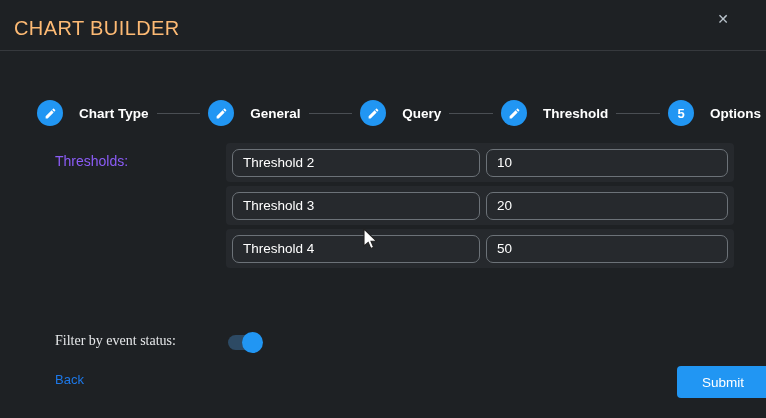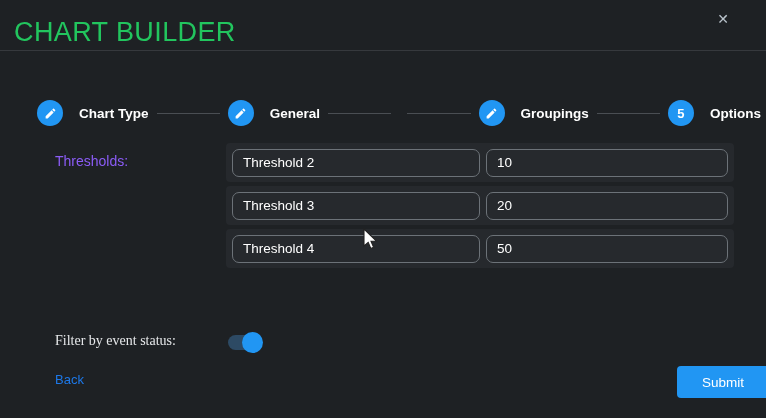--- a/index.html
+++ b/index.html
@@ -12,21 +12,21 @@
     position:relative;
     width:766px; height:418px;
     background:#1e2124;
     color:#fff;
     overflow:hidden;
   }
   
   .header { position:absolute; top:0; left:0; right:0; height:51px; }
   .title {
     position:absolute; left:14px; top:17px;
-    font-size:27px; font-weight:500; color:#22c55e; letter-spacing:.4px;
+    font-size:20px; font-weight:500; color:#fdba74; letter-spacing:.4px;
   }
   .close-btn {
     position:absolute; left:708px; top:6px;
     width:30px; height:26px;
     display:flex; align-items:center; justify-content:center;
     font-size:14px; color:#b9c3cb; cursor:pointer;
   }
   .header-divider {
     position:absolute; top:50px; left:0; right:0; height:1px; background:#36393d;
   }
@@ -123,29 +123,37 @@
     <div class="step">
       <div class="step-circle">
         <svg width="13" height="13" viewBox="0 0 24 24" fill="#ffffff">
             <path d="M3 17.25V21h3.75L17.81 9.94l-3.75-3.75L3 17.25zM20.71 7.04c.39-.39.39-1.02 0-1.41l-2.34-2.34c-.39-.39-1.02-.39-1.41 0l-1.83 1.83 3.75 3.75 1.83-1.83z"></path>
           </svg>
       </div>
       <div class="step-label">General</div>
     </div>
     <div class="connector"></div>
 
+    <div class="step">
+      <div class="step-circle">
+        <svg width="13" height="13" viewBox="0 0 24 24" fill="#ffffff">
+            <path d="M3 17.25V21h3.75L17.81 9.94l-3.75-3.75L3 17.25zM20.71 7.04c.39-.39.39-1.02 0-1.41l-2.34-2.34c-.39-.39-1.02-.39-1.41 0l-1.83 1.83 3.75 3.75 1.83-1.83z"></path>
+          </svg>
+      </div>
+      <div class="step-label">Query</div>
+    </div>
     <div class="connector"></div>
 
     <div class="step">
       <div class="step-circle">
         <svg width="13" height="13" viewBox="0 0 24 24" fill="#ffffff">
             <path d="M3 17.25V21h3.75L17.81 9.94l-3.75-3.75L3 17.25zM20.71 7.04c.39-.39.39-1.02 0-1.41l-2.34-2.34c-.39-.39-1.02-.39-1.41 0l-1.83 1.83 3.75 3.75 1.83-1.83z"></path>
           </svg>
       </div>
-      <div class="step-label">Groupings</div>
+      <div class="step-label">Threshold</div>
     </div>
     <div class="connector"></div>
 
     <div class="step">
       <div class="step-circle">5</div>
       <div class="step-label">Options</div>
     </div>
 
   </div>
 

